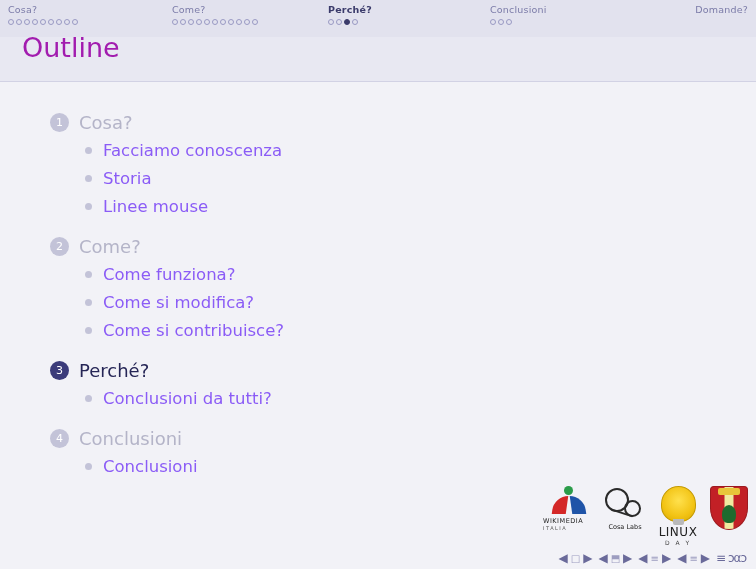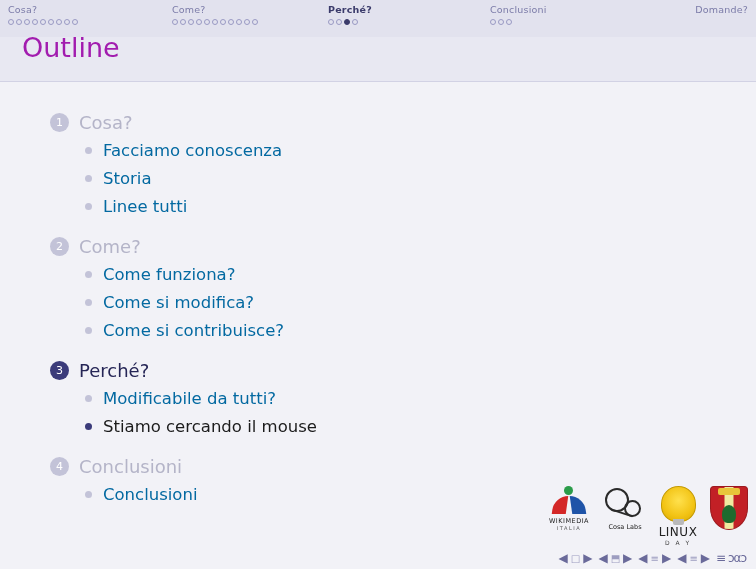--- a/index.html
+++ b/index.html
@@ -113,36 +113,36 @@
   .sub-bullet {
     width: 7px; height: 7px;
     border-radius: 50%;
     background: #c3c3d8;
     margin-right: 11px;
     flex: 0 0 auto;
   }
   .sub-row.current .sub-bullet { background: #3b3b7a; }
   .sub-label {
     font-size: 16.5px;
-    color: #0369a1;
+    color: #8b5cf6;
   }
   .sub-row.current .sub-label { color: #1b1b1b; }
   .gap { height: 12px; }
 
   
   .logos {
     position: absolute;
     left: 543px; top: 486px;
     display: flex;
     align-items: flex-end;
     gap: 6px;
   }
   .logo { position: relative; }
   
-  .logo-wmi { width: 52px; height: 50px; text-align: center; }
+  .logo-wmi { width: 52px; height: 50px; }
   .wmi-mark { width: 34px; height: 30px; margin: 0 auto; position: relative; }
   .wmi-dot {
     position: absolute; top: 0; left: 12px;
     width: 9px; height: 9px; border-radius: 50%;
     background: #2b9c49;
   }
   .wmi-left, .wmi-right {
     position: absolute; bottom: 2px;
     width: 14px; height: 18px;
   }
@@ -292,21 +292,21 @@
     <div class="sub-row">
       <span class="sub-bullet"></span>
       <span class="sub-label">Facciamo conoscenza</span>
     </div>
     <div class="sub-row">
       <span class="sub-bullet"></span>
       <span class="sub-label">Storia</span>
     </div>
     <div class="sub-row">
       <span class="sub-bullet"></span>
-      <span class="sub-label">Linee tutti</span>
+      <span class="sub-label">Linee mouse</span>
     </div>
 
     <div class="gap"></div>
 
     <div class="section-row">
       <span class="sec-num">2</span>
       <span class="sec-label">Come?</span>
     </div>
     <div class="sub-row">
       <span class="sub-bullet"></span>
@@ -322,25 +322,21 @@
     </div>
 
     <div class="gap"></div>
 
     <div class="section-row current">
       <span class="sec-num">3</span>
       <span class="sec-label">Perché?</span>
     </div>
     <div class="sub-row">
       <span class="sub-bullet"></span>
-      <span class="sub-label">Modificabile da tutti?</span>
-    </div>
-    <div class="sub-row current">
-      <span class="sub-bullet"></span>
-      <span class="sub-label">Stiamo cercando il mouse</span>
+      <span class="sub-label">Conclusioni da tutti?</span>
     </div>
 
     <div class="gap"></div>
 
     <div class="section-row">
       <span class="sec-num">4</span>
       <span class="sec-label">Conclusioni</span>
     </div>
     <div class="sub-row">
       <span class="sub-bullet"></span>

